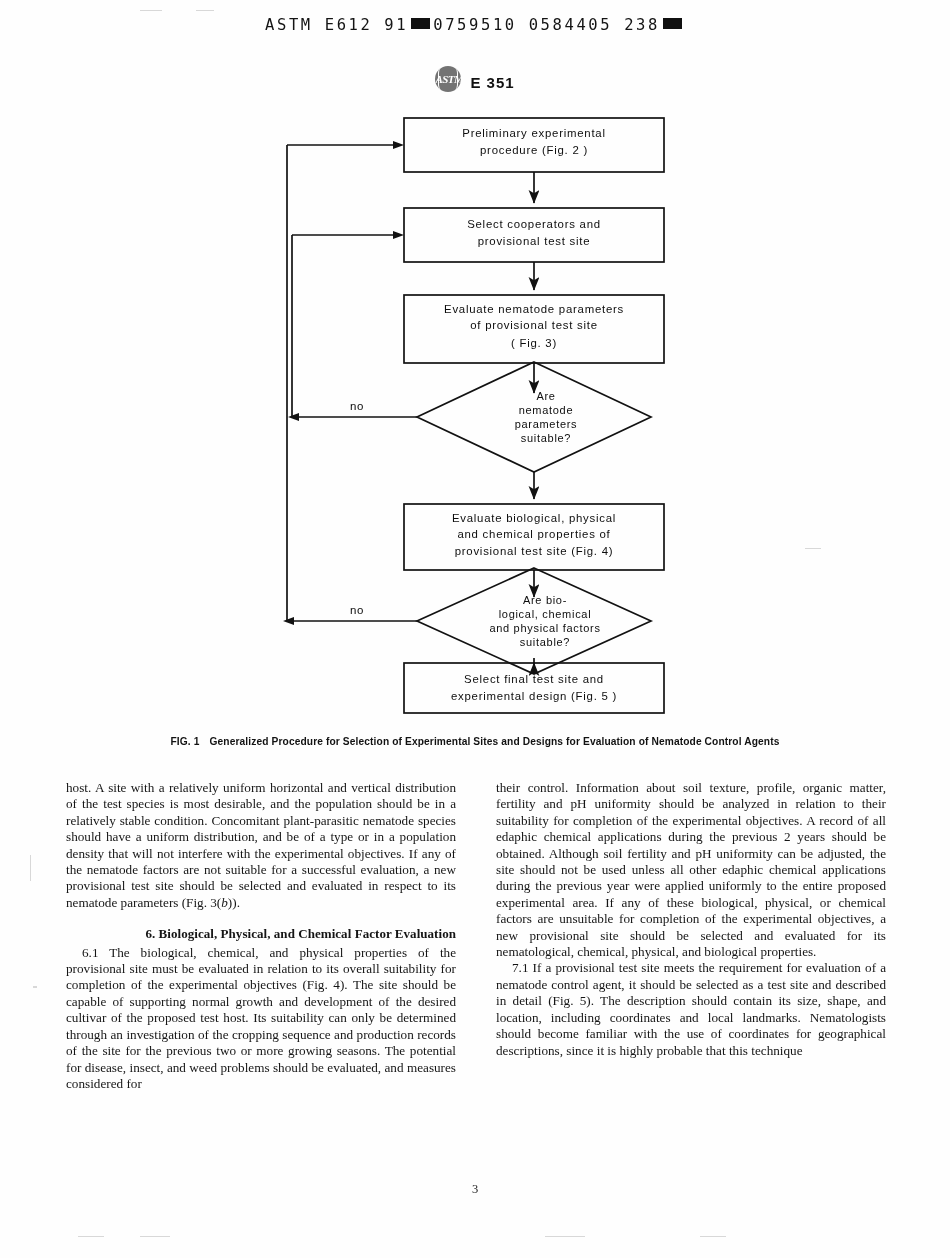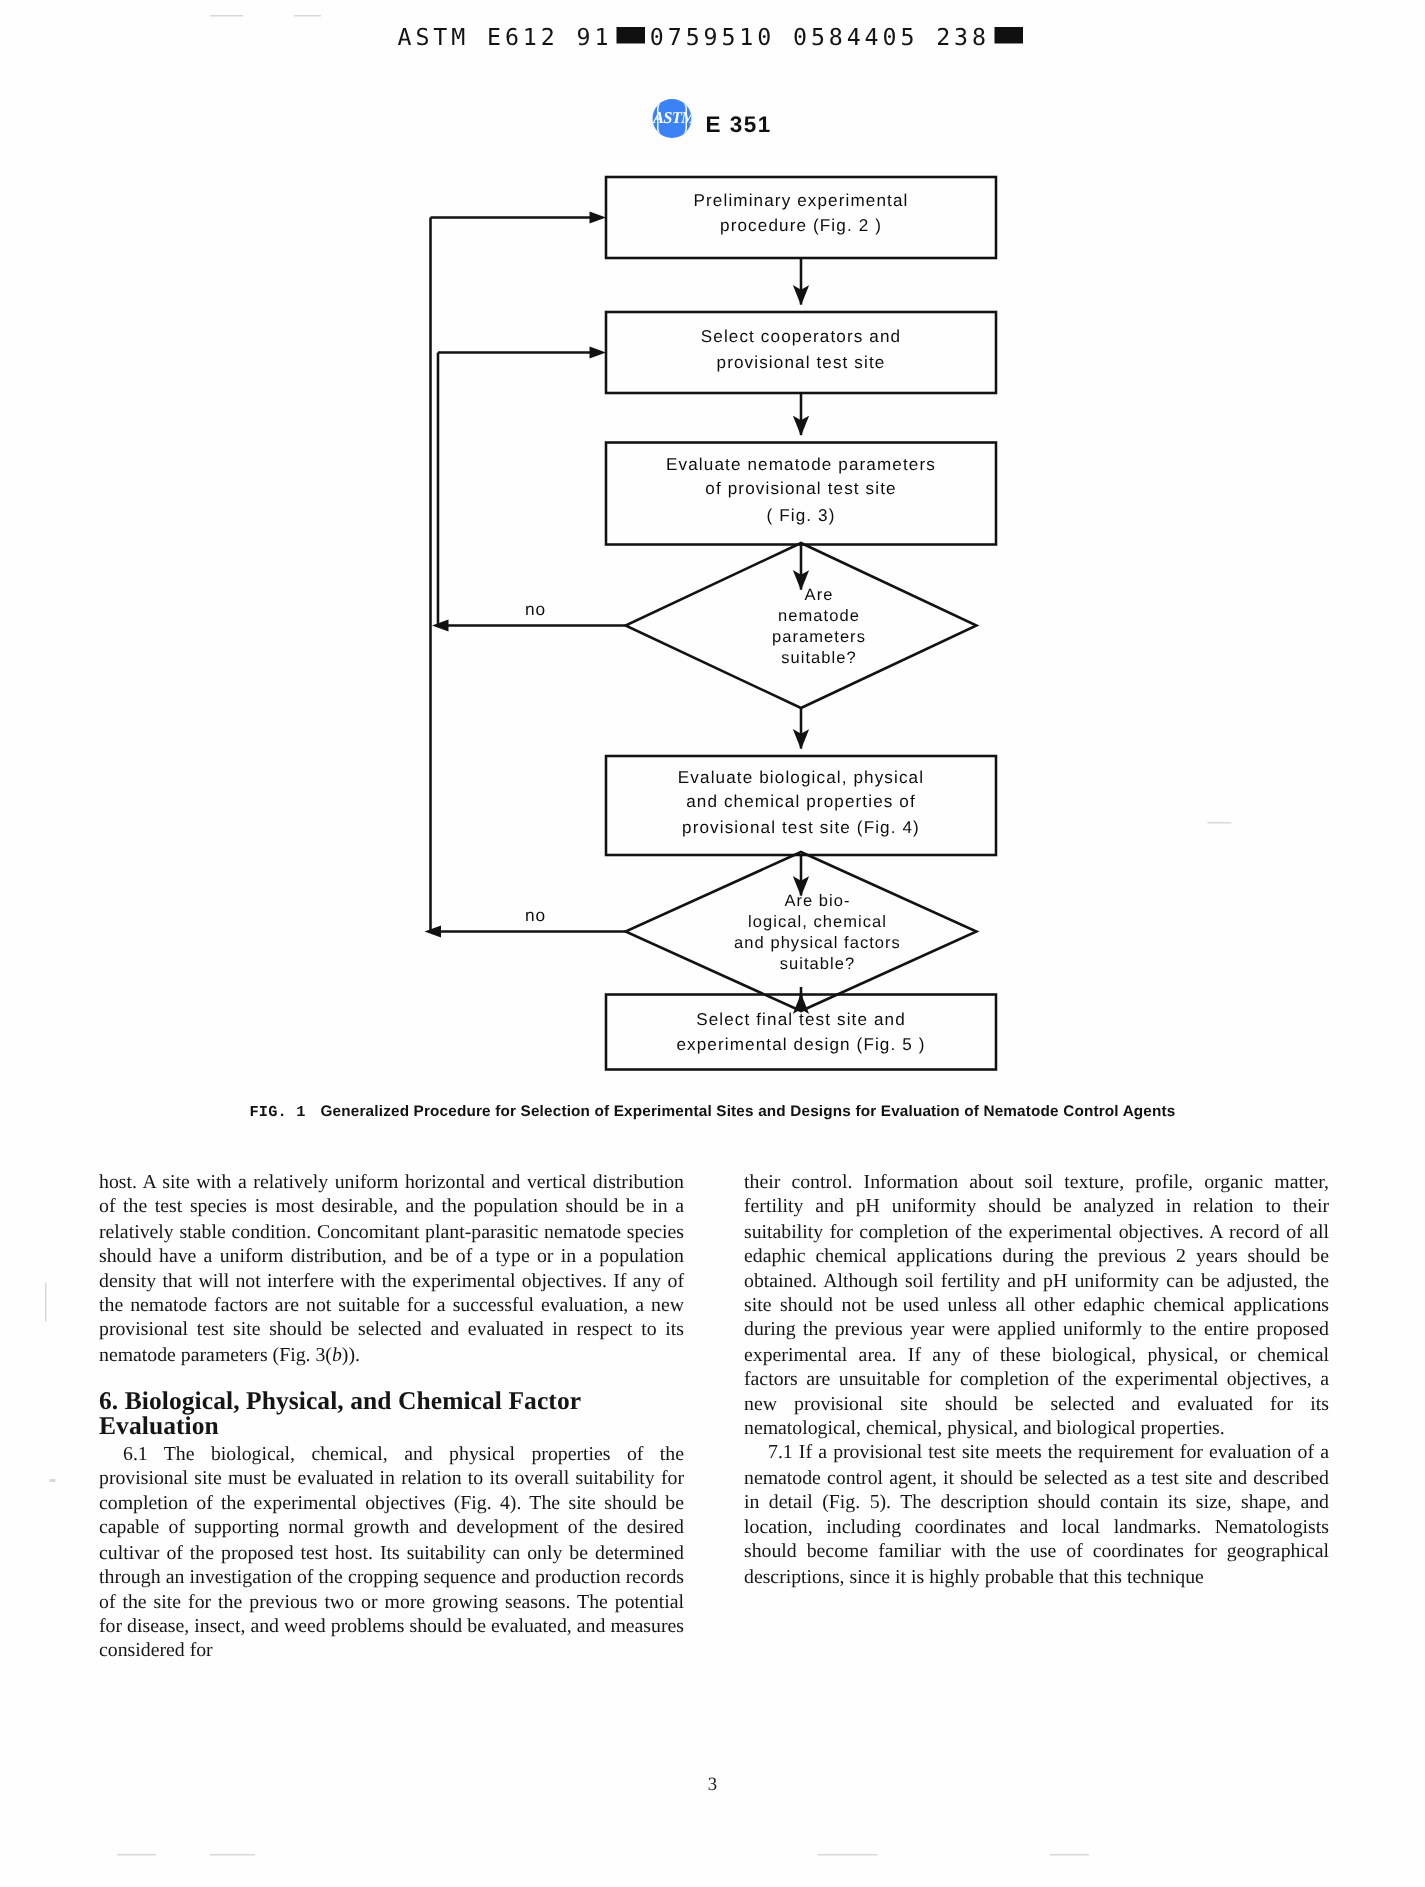--- a/index.html
+++ b/index.html
@@ -54,21 +54,21 @@
     left: 0; right: 0;
     top: 66px;
     text-align: center;
     white-space: nowrap;
   }
   .astm-mark {
     display: inline-block;
     vertical-align: -4px;
     width: 26px; height: 26px;
     border-radius: 50%;
-    background: #3b82f6;
+    background: #737373;
     color: #fff;
     font-family: "Liberation Serif", serif;
     font-size: 11px;
     font-weight: 700;
     font-style: italic;
     line-height: 26px;
     text-align: center;
     letter-spacing: -0.5px;
     position: relative;
     overflow: hidden;
@@ -141,21 +141,21 @@
     left: 0; right: 0;
     top: 736px;
     text-align: center;
     font-family: "Liberation Sans", "DejaVu Sans", sans-serif;
     font-size: 10.2px;
     font-weight: 700;
     letter-spacing: 0.12px;
     color: #121212;
     white-space: nowrap;
   }
-  .fig-caption .fignum { margin-right: 10px; font-family: Liberation Mono, monospace; }
+  .fig-caption .fignum { margin-right: 10px; }
 
   
   #body-cols {
     position: absolute;
     left: 66px;
     top: 780px;
     width: 820px;
     height: 420px;
     display: flex;
     gap: 40px;
@@ -169,24 +169,24 @@
   }
   .col p {
     margin: 0;
     text-align: justify;
     text-justify: inter-word;
     hyphens: none;
   }
   .col p.indent { text-indent: 16px; }
   .col h3 {
     margin: 15px 0 2px 0;
-    font-size: 17px;
+    font-size: 13px;
     line-height: 16.4px;
     font-weight: 700;
-    text-align: left;
+    text-align: right;
     letter-spacing: 0.05px;
   }
   .it { font-style: italic; }
 
   
   .page-no {
     position: absolute;
     left: 0; right: 0;
     top: 1182px;
     text-align: center;

